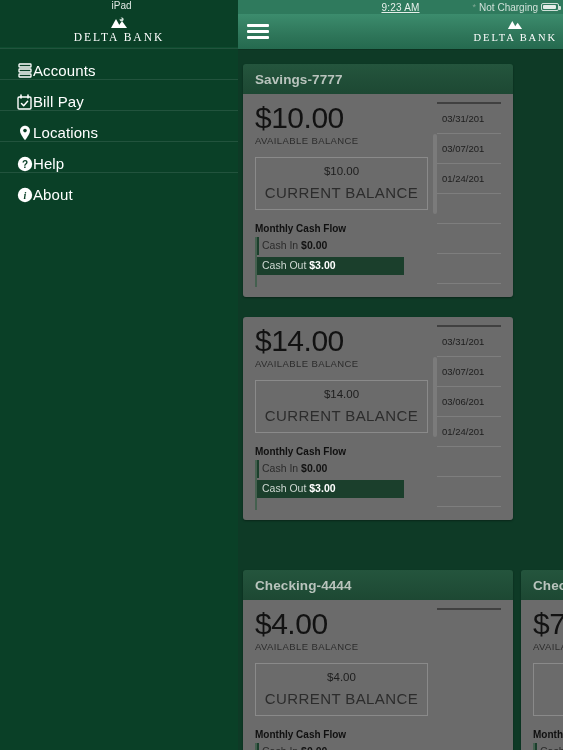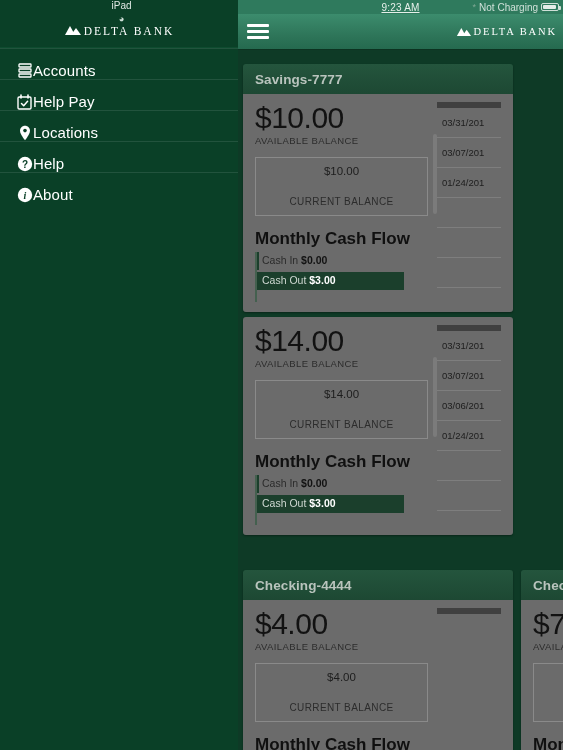--- a/index.html
+++ b/index.html
@@ -64,21 +64,21 @@
     width: 238px; height: 736px;
     background: #0a4027;
     z-index: 30;
   }
   .sidebar-brand {
     height: 34px;
     display: flex; align-items: center; justify-content: center;
     border-bottom: 1px solid #0e4c2f;
   }
   .logo {
-    display: flex; align-items: center; gap: 2px;
+    display: flex; align-items: center; gap: 2px; flex-direction: column;
   }
   .logo-mark { display: block; }
   .logo-text {
     font-family: "Liberation Serif", serif;
     font-size: 11px; letter-spacing: 2.0px;
     color: #ffffff;
   }
   .sidebar-brand .logo-text { font-size: 11.5px; }
 
   .nav-list { list-style: none; }
@@ -167,25 +167,25 @@
     letter-spacing: 0.4px; margin-top: 1px;
   }
   .current-box {
     border: 1px solid #8a8a8a;
     margin-top: 11px;
     padding: 7px 0 8px 0;
     text-align: center;
   }
   .current-amt { font-size: 11.5px; color: #1d1d1d; }
   .current-label {
-    font-size: 10px; color: #2c2c2c;
-    letter-spacing: 0.4px; margin-top: 19px;
+    font-size: 15px; color: #2c2c2c;
+    letter-spacing: 0.4px; margin-top: 7px;
   }
   .cashflow-title {
-    font-size: 17px; font-weight: bold;
+    font-size: 10px; font-weight: bold;
     color: #101010; margin-top: 13px;
   }
   .chart {
     margin-top: 3px; 
     border-left: 2px solid #44604f;
     position: relative;
   }
   .bar-row { height: 18px; position: relative; margin-bottom: 2px; }
   .bar {
     position: absolute; left: 0; top: 0; bottom: 0;
@@ -205,21 +205,21 @@
   .card-right {
     flex: 0 0 64px;
     margin-left: 9px;
     position: relative;
   }
   .tx-scroll-pill {
     position: absolute; left: -4px; top: 32px;
     width: 4px; height: 80px;
     background: #7b7b7b; border-radius: 2px;
   }
-  .tx-list { border-top: 6px solid #404040; }
+  .tx-list { border-top: 2px solid #404040; }
   .tx-row {
     height: 30px;
     border-bottom: 1px solid #7e7e7e;
     display: flex; align-items: center;
     padding-left: 5px;
     overflow: hidden;
   }
   .tx-date {
     font-size: 9.5px; color: #1d1d1d;
     white-space: nowrap;
@@ -275,21 +275,21 @@
 
 
     <li class="nav-item">
       <span class="nav-icon">
         <svg width="15" height="16" viewBox="0 0 15 16">
           <rect x="1" y="3" width="13" height="12" rx="1.2" fill="none" stroke="#fff" stroke-width="1.4"></rect>
           <path d="M4 1 V4 M11 1 V4" stroke="#fff" stroke-width="1.6" stroke-linecap="round"></path>
           <path d="M4.5 9.5 L6.7 11.7 L10.6 7.3" fill="none" stroke="#fff" stroke-width="1.5" stroke-linecap="round" stroke-linejoin="round"></path>
         </svg>
       </span>
-      <span class="nav-label">Help Pay</span>
+      <span class="nav-label">Bill Pay</span>
     </li>
 
     <li class="nav-item">
       <span class="nav-icon">
         <svg width="12" height="16" viewBox="0 0 12 16">
           <path d="M6 0.8 C3.2 0.8 1 3 1 5.7 C1 9.3 6 15.2 6 15.2 C6 15.2 11 9.3 11 5.7 C11 3 8.8 0.8 6 0.8 Z" fill="#ffffff"></path>
           <circle cx="6" cy="5.6" r="1.8" fill="#0a4027"></circle>
         </svg>
       </span>
       <span class="nav-label">Locations</span>

